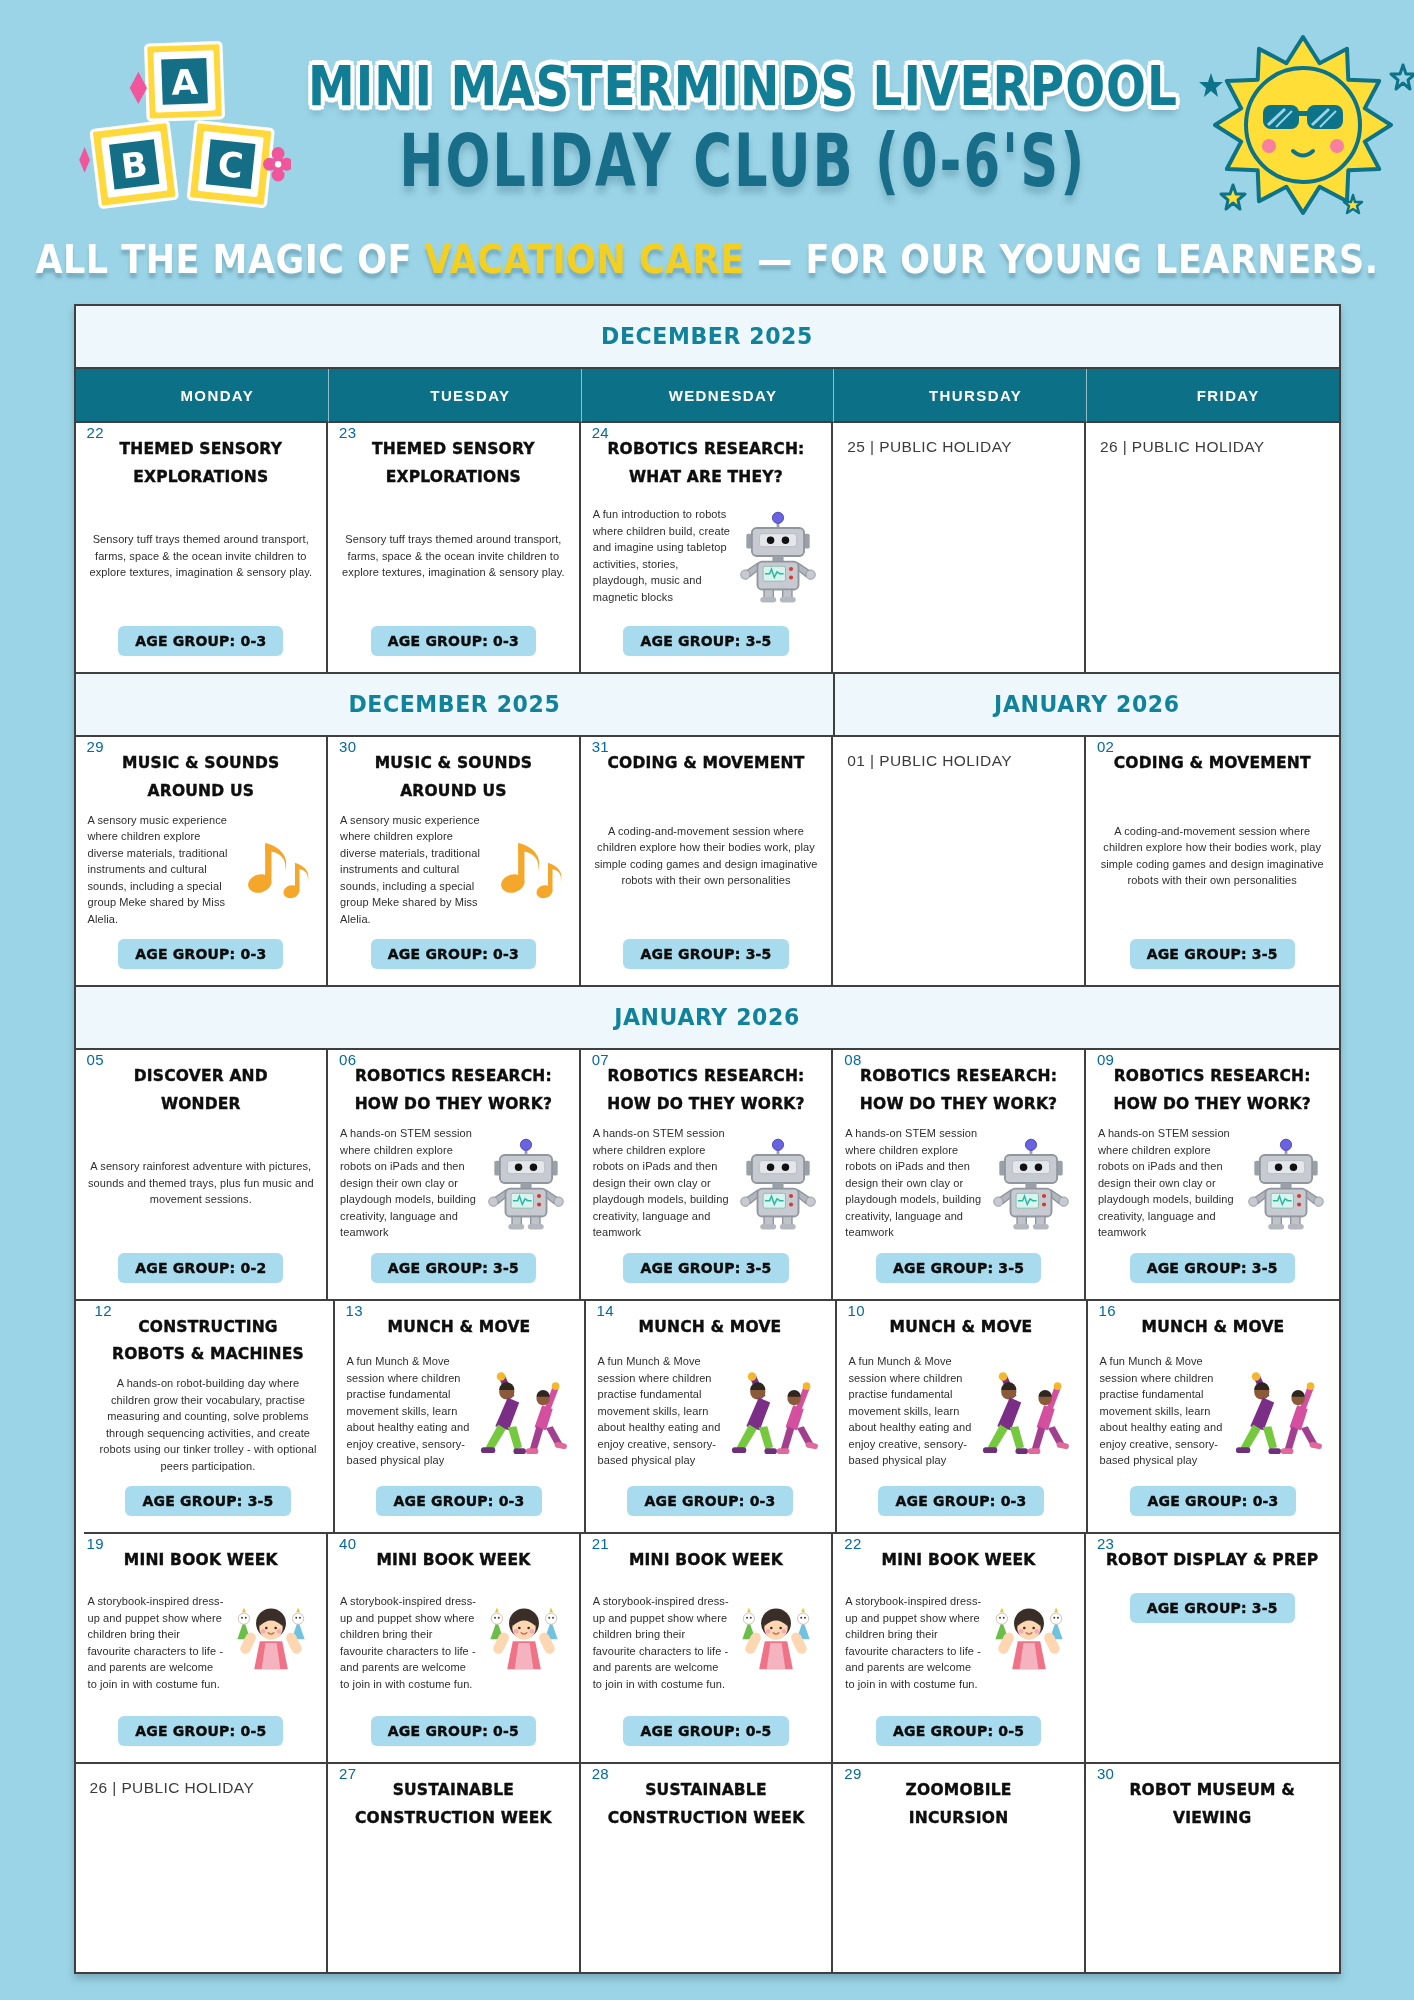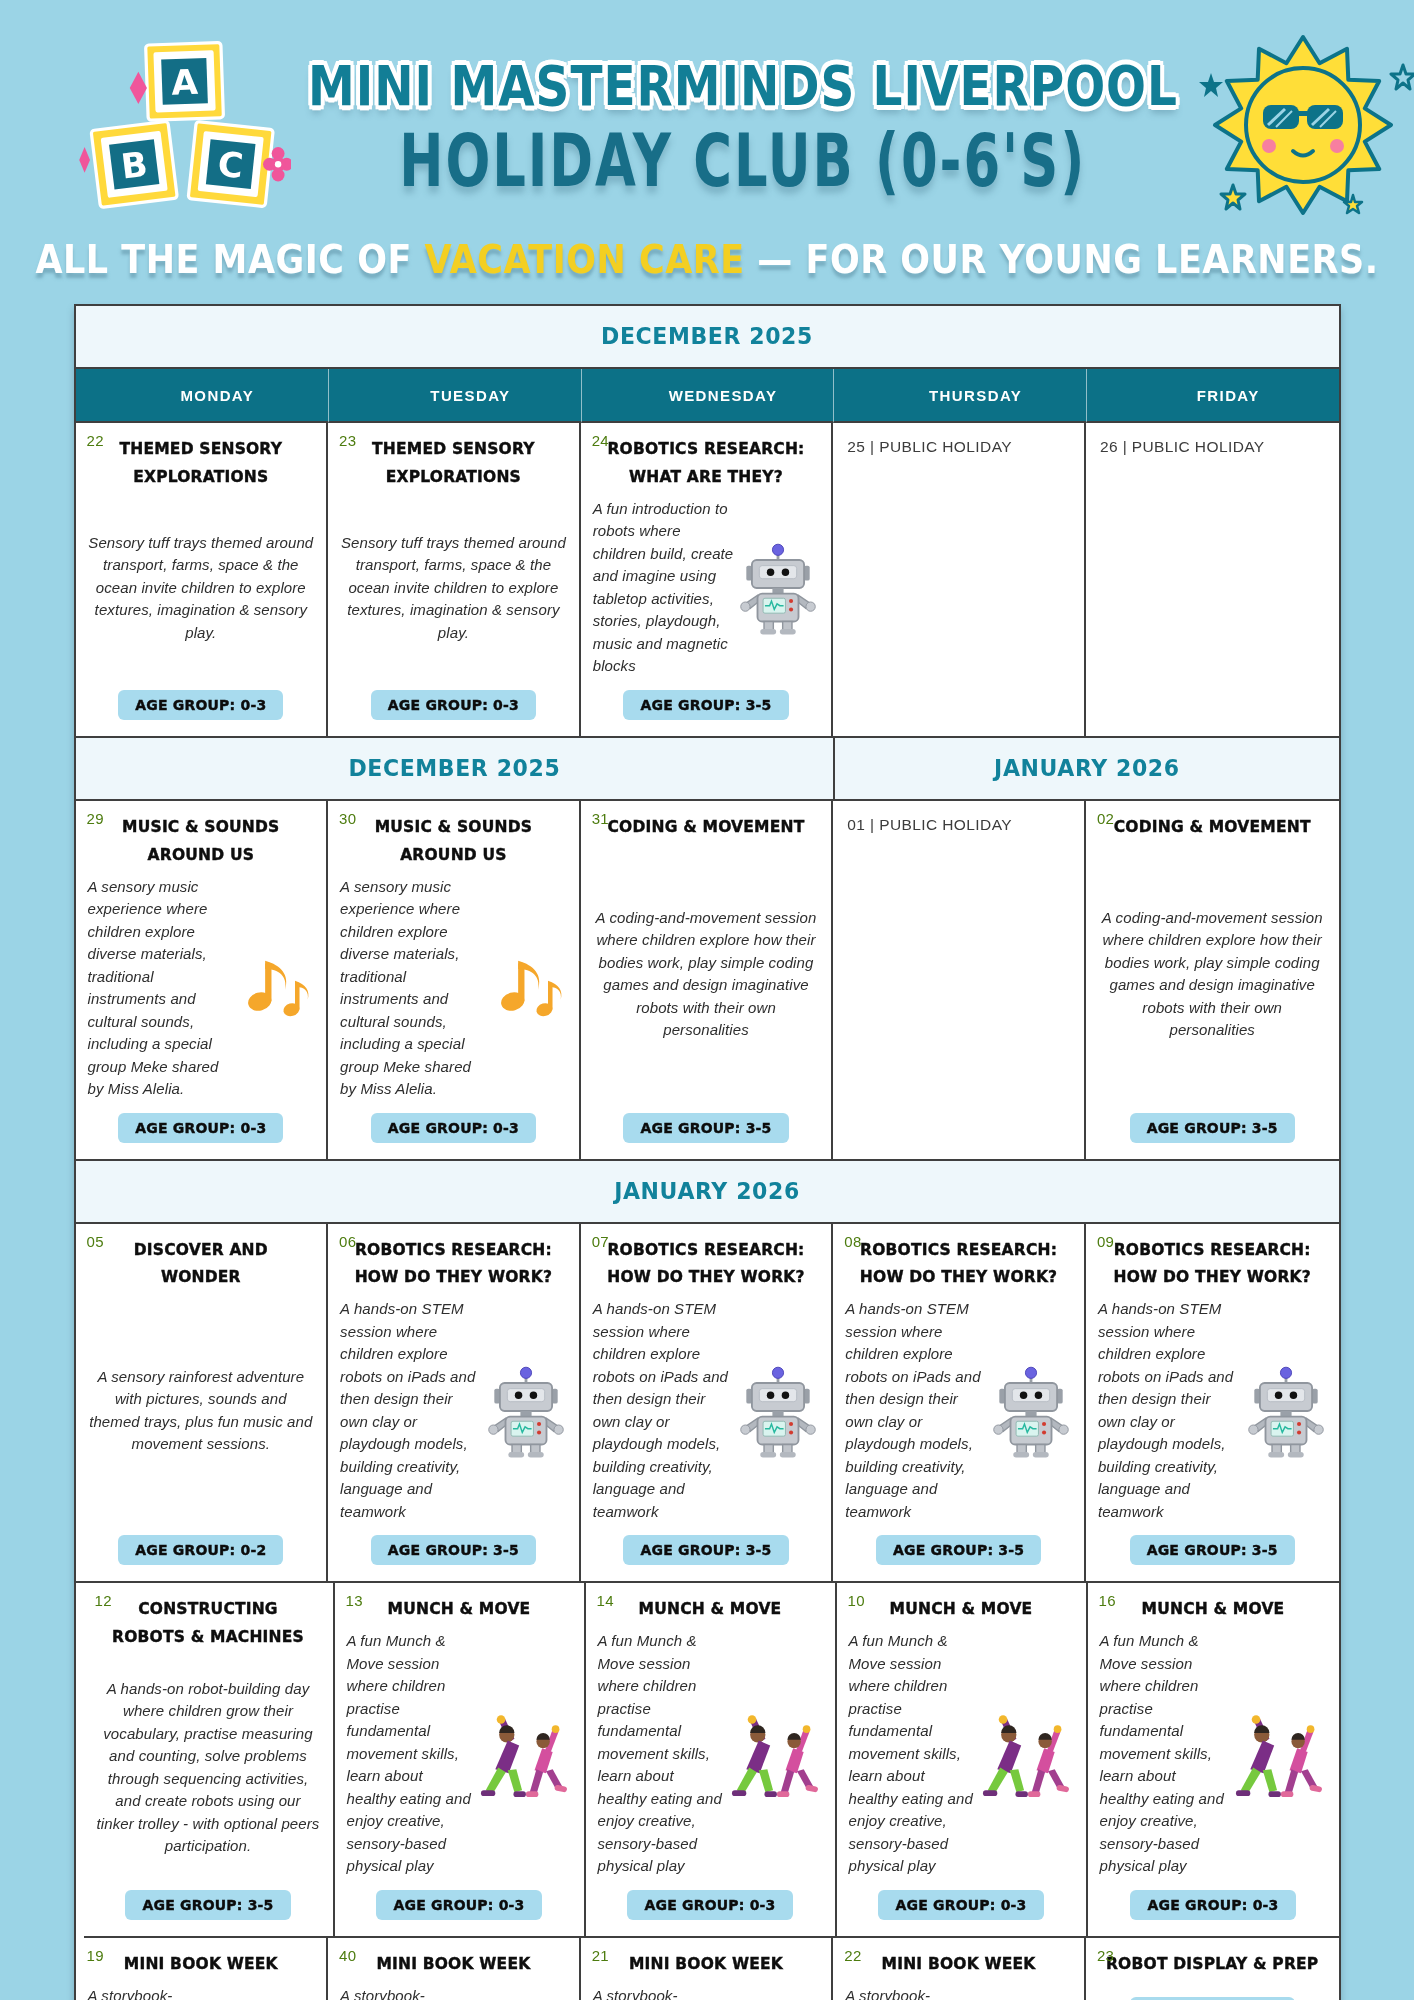--- a/index.html
+++ b/index.html
@@ -65,32 +65,32 @@
   .dh + .dh{border-left:1px solid rgba(255,255,255,.55);}
   .dh span{color:#fff;font-weight:700;font-size:15px;letter-spacing:1.4px;}
   .cell{
     position:relative;background:#fff;box-sizing:border-box;
     border-right:2px solid #3f3f3f;border-bottom:2px solid #3f3f3f;
     display:flex;flex-direction:column;padding:10px 12px 16px 12px;
   }
   .cell:nth-child(5n){border-right:none;}
   .row:last-of-type .cell{border-bottom:none;}
   .daynum{
-    position:absolute;top:9px;left:11px;
-    font-size:15px;color:#4d7c0f;letter-spacing:.3px;
+    position:absolute;top:1px;left:11px;
+    font-size:15px;color:#0369a1;letter-spacing:.3px;
   }
   .ctitle{
     margin:3px 0 6px 0;padding:0 8px;text-align:center;
     font-family:"DejaVu Sans","Liberation Sans",sans-serif;
     font-weight:800;font-size:15.5px;line-height:1.8;letter-spacing:.2px;color:#0e0e0e;
     -webkit-text-stroke:.4px #0e0e0e;
   }
   .cbody{flex:1;display:flex;align-items:center;}
   .cdesc{
-    flex:1;font-size:15px;line-height:1.5;color:#2e2e2e;text-align:center;letter-spacing:.1px;font-style:italic;
+    flex:1;font-size:11px;line-height:1.5;color:#2e2e2e;text-align:center;letter-spacing:.1px;
   }
   .cbody.with-icon .cdesc{text-align:left;}
   .cicon{flex:0 0 auto;display:flex;align-items:center;justify-content:center;margin-left:4px;}
   .cicon svg{display:block;}
   .badge{
     margin-top:12px;align-self:center;
     background:#a8dbee;color:#0c0c0c;border-radius:6px;
     padding:7px 17px;font-weight:800;font-size:14px;letter-spacing:.2px;
     font-family:"DejaVu Sans","Liberation Sans",sans-serif;
     -webkit-text-stroke:.4px #0c0c0c;white-space:nowrap;

